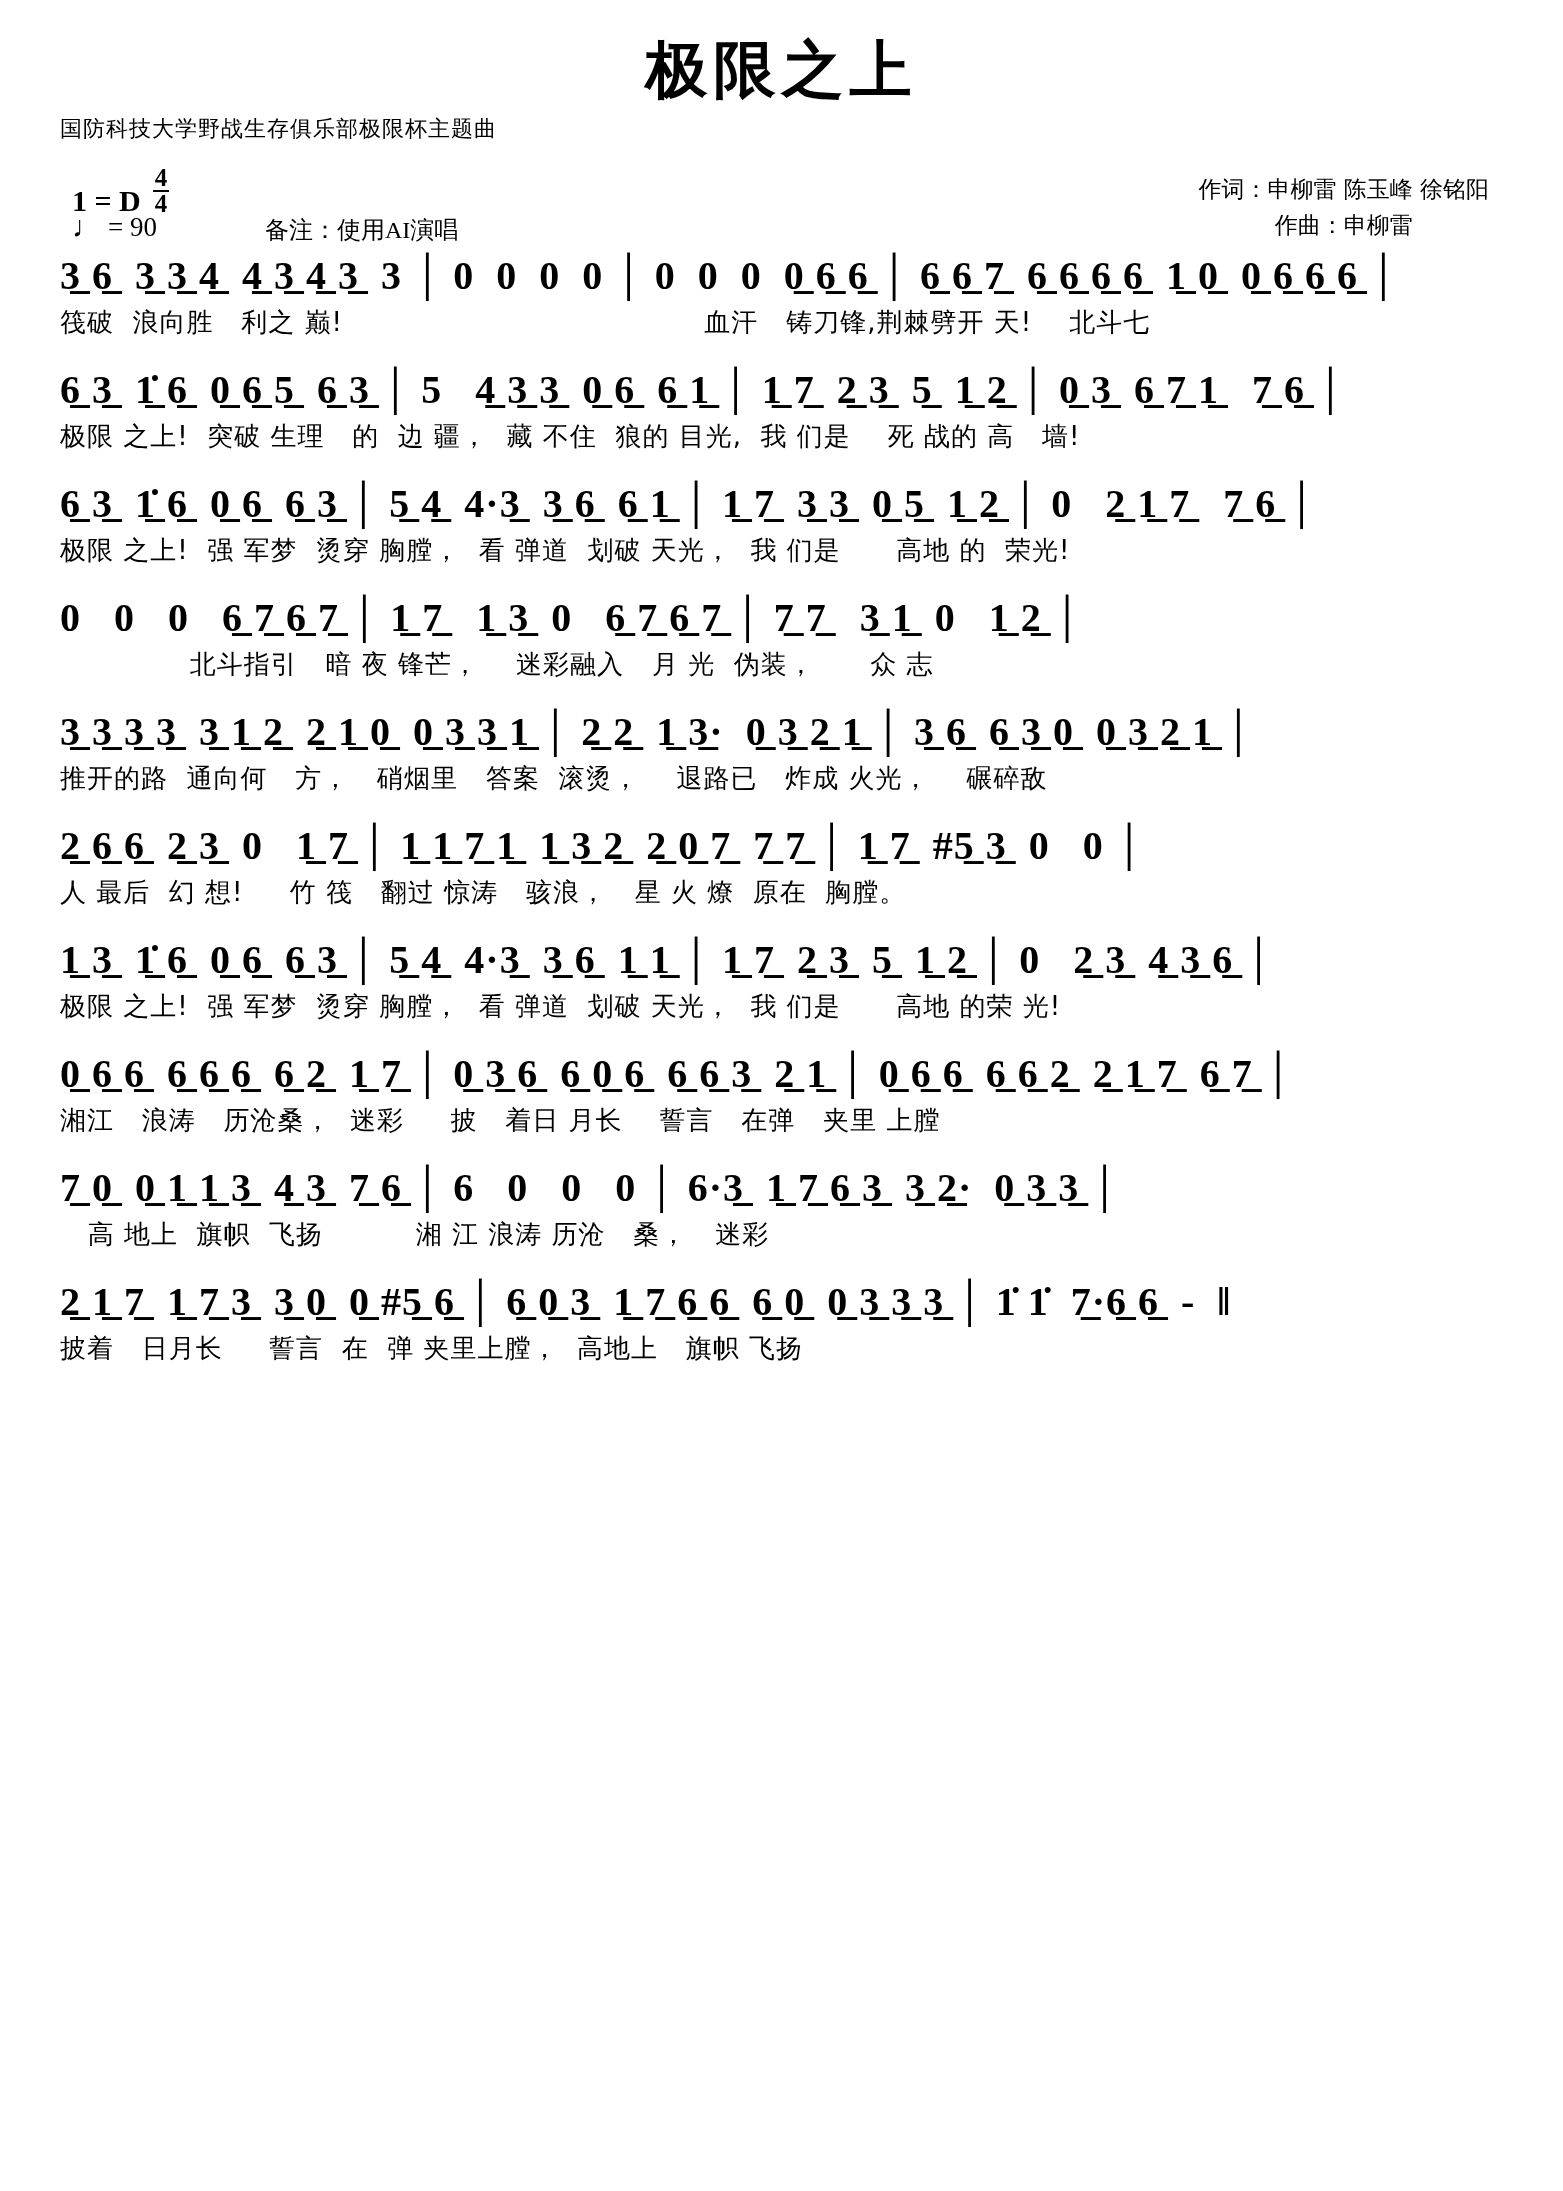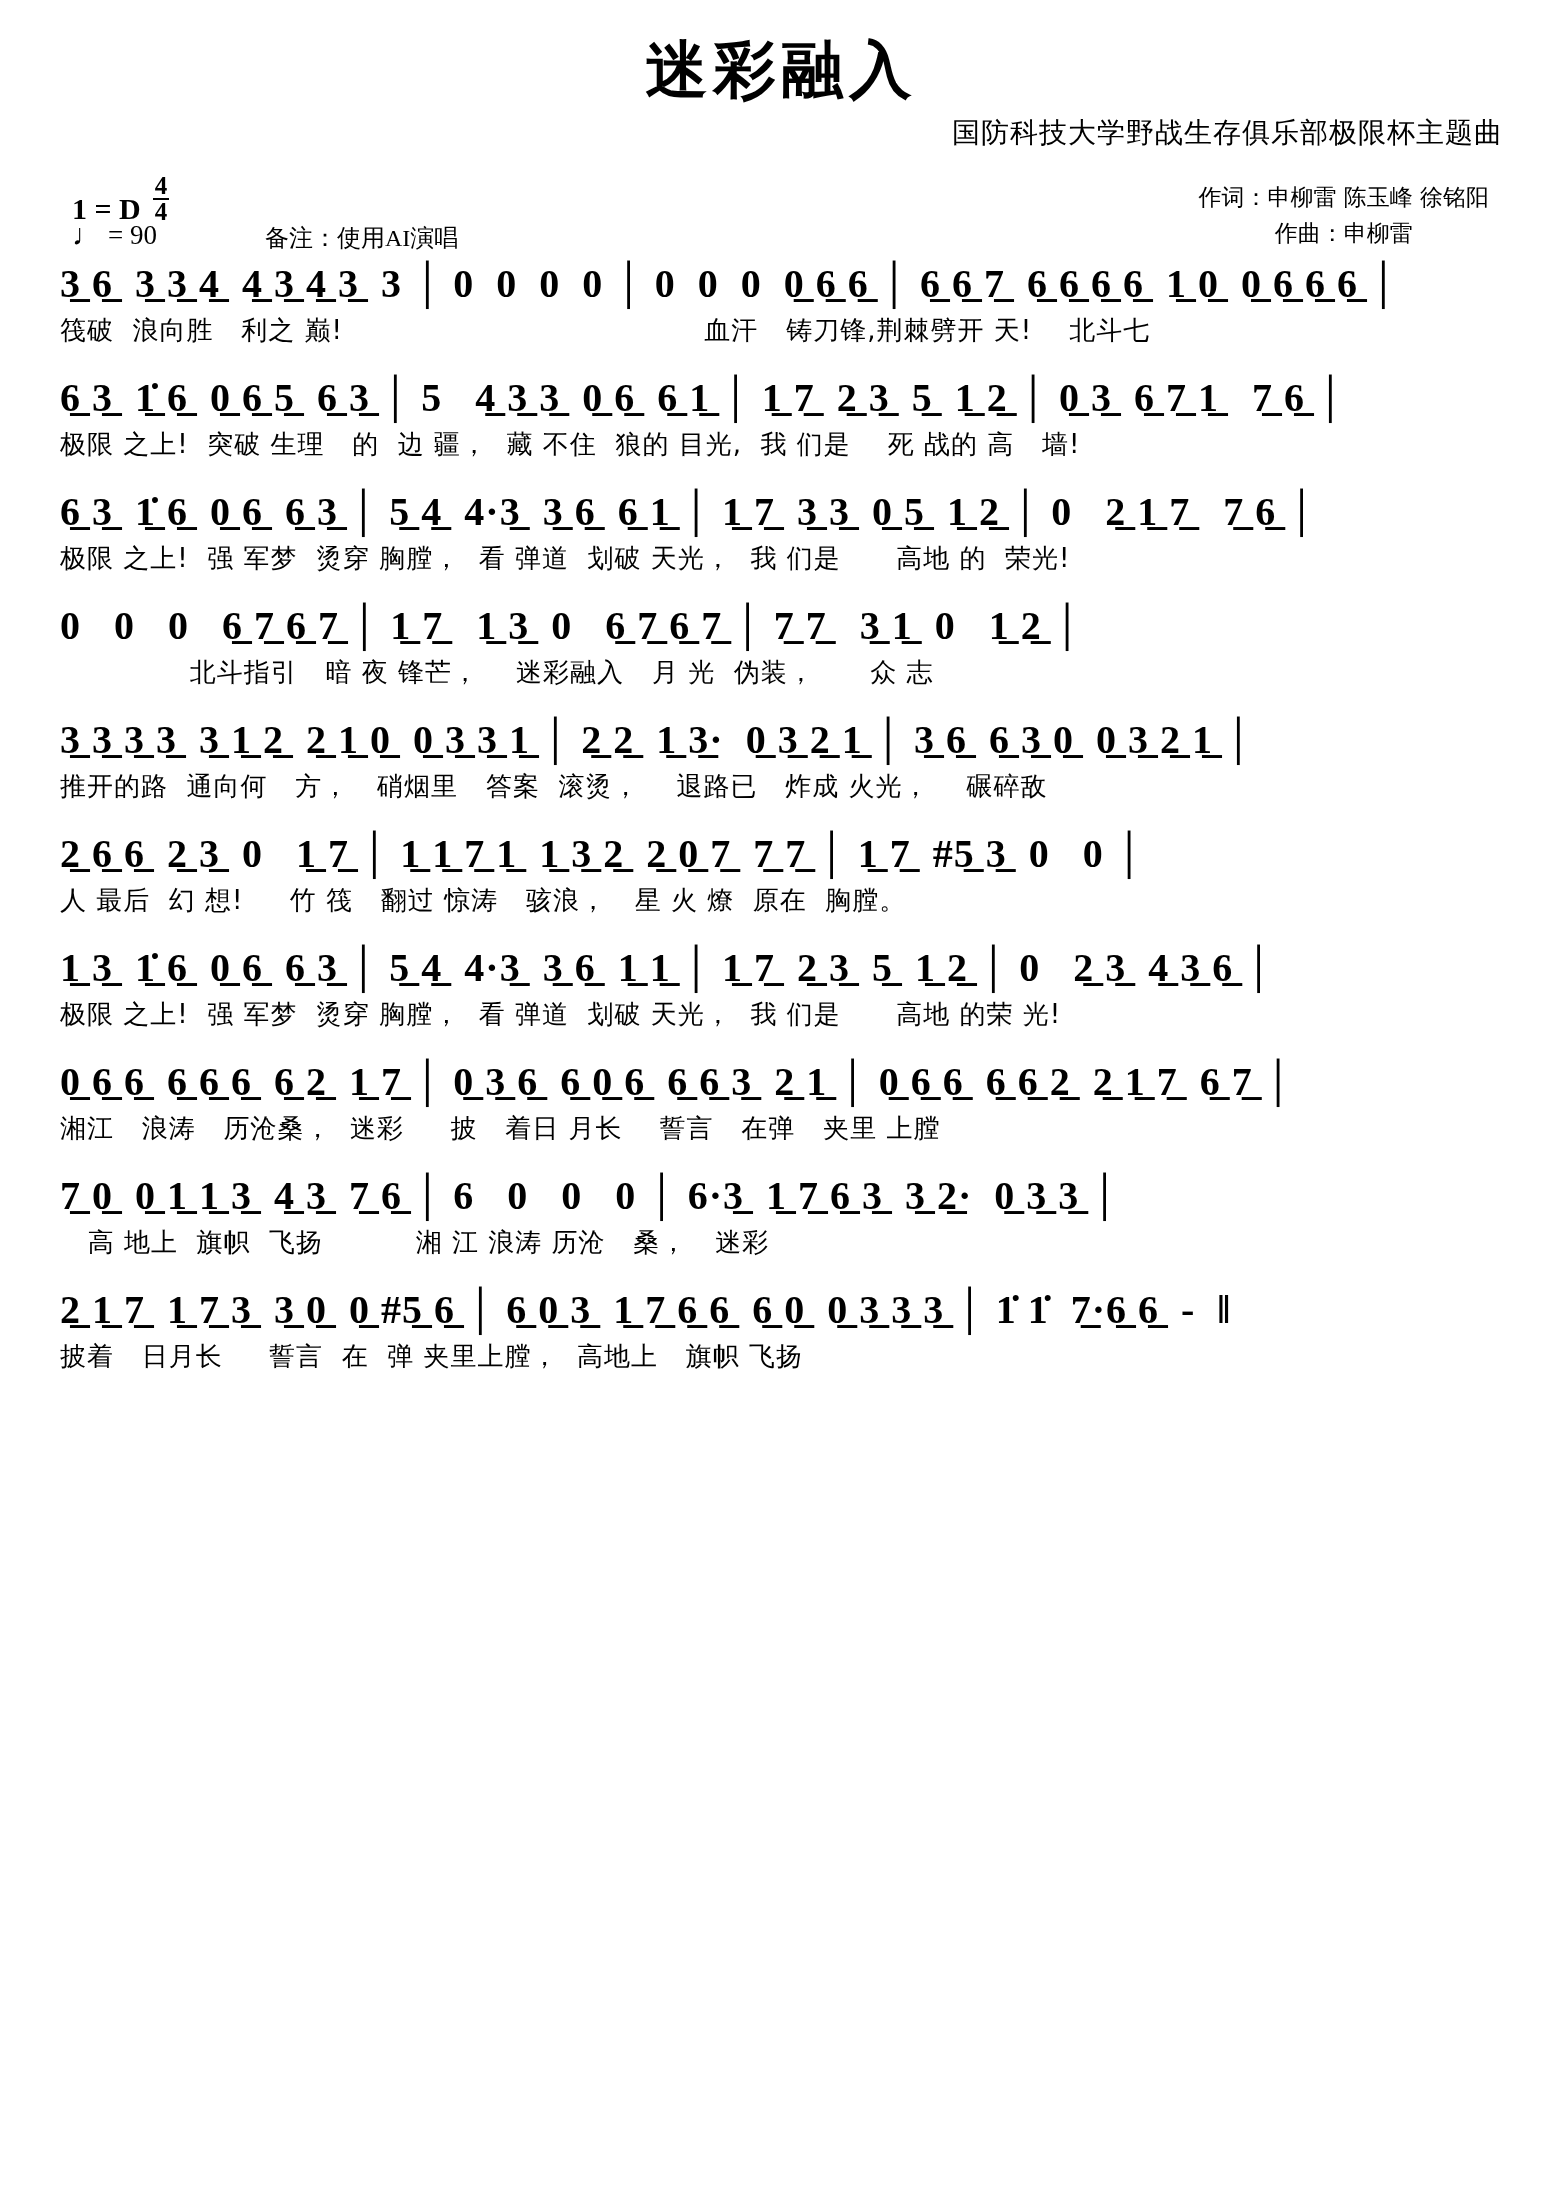--- a/index.html
+++ b/index.html
@@ -17,23 +17,23 @@
   
   .title{
     text-align:center;
     font-family:"DejaVu Sans", sans-serif;
     font-weight:bold;
     font-size:62px;
     letter-spacing:6px;
     margin:10px 0 2px 0;
   }
   .subtitle{
-    text-align:right;
+    text-align:left;
     font-family:"DejaVu Sans", sans-serif;
-    font-size:28px;
+    font-size:22px;
     letter-spacing:1px;
     margin-bottom:22px;
   }
   .meta{
     position:relative;
     height:86px;
   }
   .key-row{
     position:absolute;
     left:12px;
@@ -95,21 +95,21 @@
     letter-spacing:1px;
     white-space:pre;
     margin-top:6px;
   }
 </style>
 </head>
 <body>
 
 <div class="sheet">
 
-  <div class="title">迷彩融入</div>
+  <div class="title">极限之上</div>
   <div class="subtitle">国防科技大学野战生存俱乐部极限杯主题曲</div>
 
   <div class="meta">
     <div class="key-row">
       <span class="eq">1 = D</span>
       <span class="frac">
         <span class="num">4</span>
         <span class="den">4</span>
       </span>
     </div>

